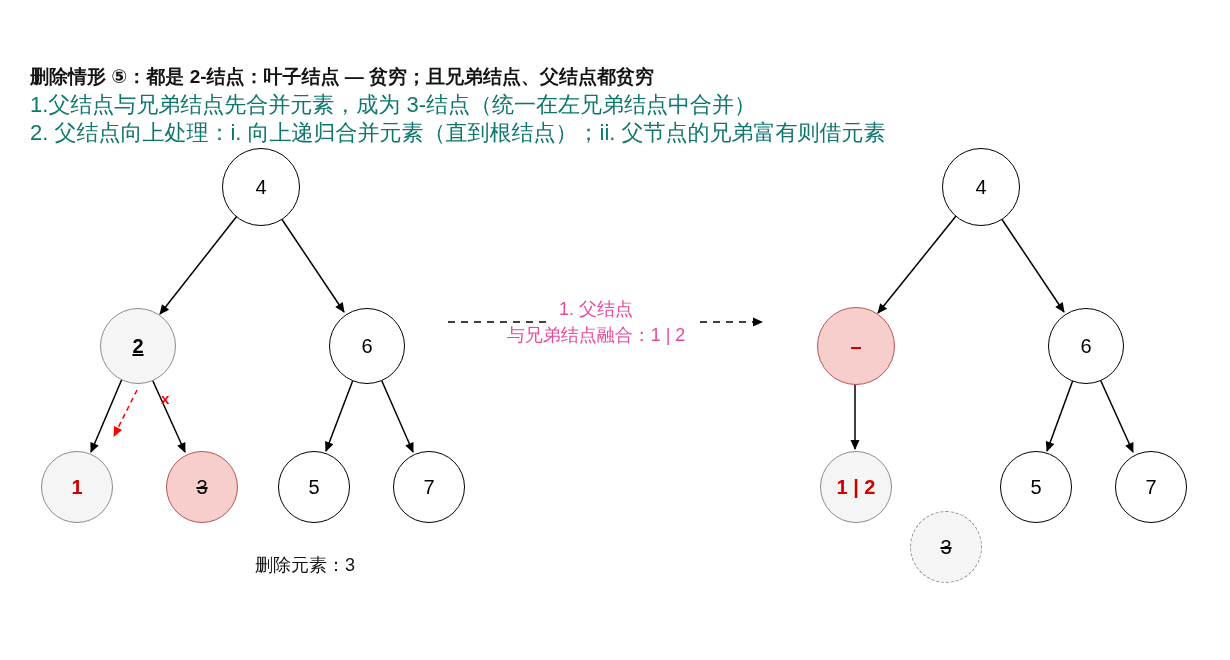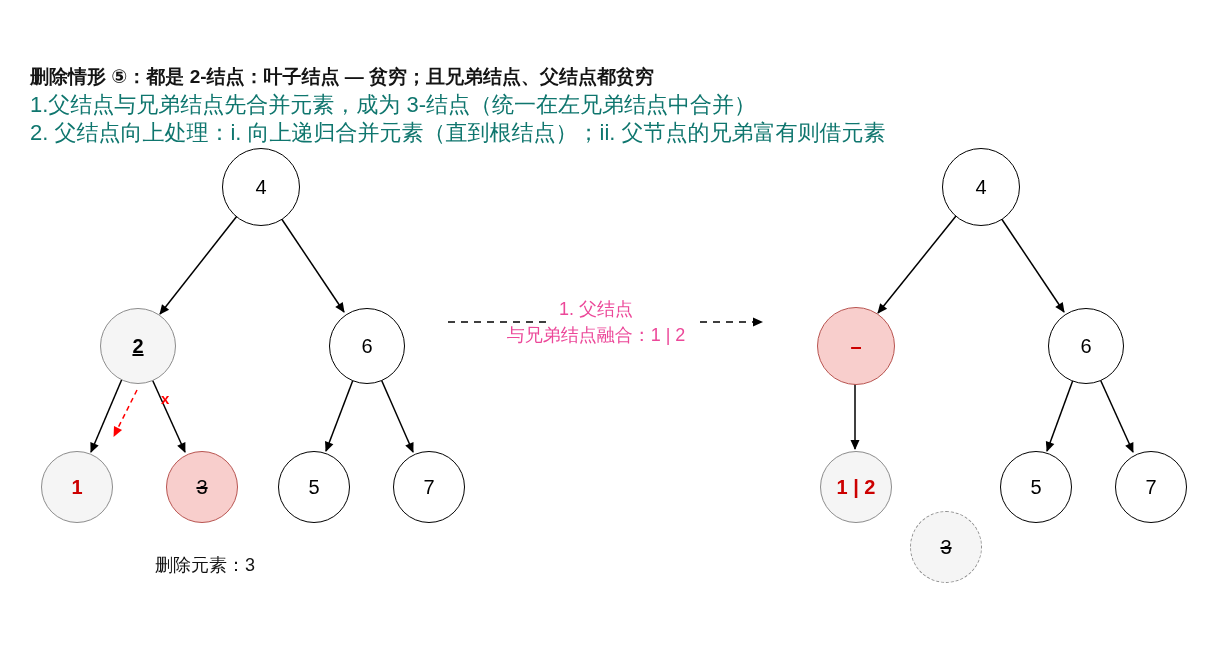--- a/index.html
+++ b/index.html
@@ -15,21 +15,21 @@
   .node{position:absolute;border-radius:50%;display:flex;align-items:center;justify-content:center;
         font-size:20px;color:#000;background:#fff;border:1.5px solid #000;}
   .node.gray{background:#f5f5f5;border-color:#8c8c8c;}
   .node.pink{background:#f8cecc;border-color:#b85450;}
   .node.dashed{background:#f5f5f5;border:1.6px dashed #8c8c8c;}
 
   .lbl-ub{font-weight:700;text-decoration:underline;}
   .lbl-red{color:#cc0000;font-weight:700;}
   .lbl-strike{text-decoration:line-through;}
 
-  .caption{position:absolute;font-size:18px;color:#141414;text-align:left;}
+  .caption{position:absolute;font-size:18px;color:#141414;text-align:right;}
   .transition-text{position:absolute;left:486px;top:296px;width:220px;text-align:center;
                    font-size:18px;color:#ec4899;line-height:26px;}
   .xmark{position:absolute;left:161px;top:390px;color:#ff0000;font-weight:700;font-size:15px;}
 </style>
 </head>
 <body>
 
 <div class="canvas">
 
   <div class="hdr">

